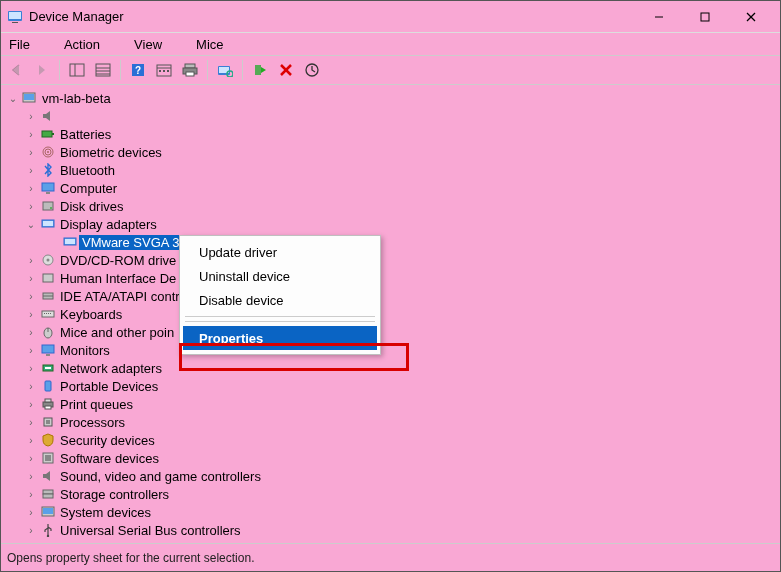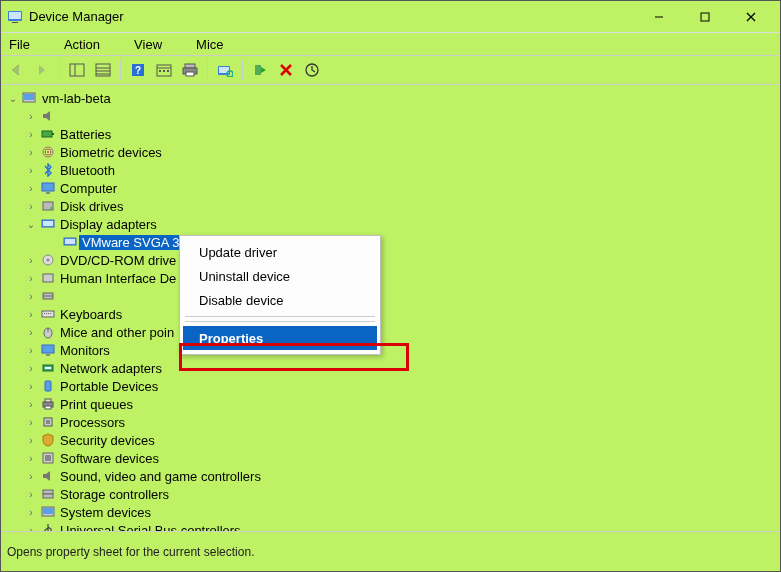--- a/index.html
+++ b/index.html
@@ -1,17 +1,17 @@
 <!DOCTYPE html>
 <html><head>
 <meta charset="utf-8">
 <style>
   * { box-sizing: border-box; margin: 0; padding: 0; }
   body { font-family: "Segoe UI", Tahoma, sans-serif; font-size: 12px; background: #fff; width: 781px; height: 572px; overflow: hidden; color: #000; }
-  .window { width: 781px; height: 572px; border: 1px solid #555; display: flex; flex-direction: column; background: #bef264; }
+  .window { width: 781px; height: 572px; border: 1px solid #555; display: flex; flex-direction: column; background: #f9a8d4; }
   .titlebar { height: 32px; display: flex; align-items: center; padding: 0 6px; border-bottom: 1px solid #ddd; }
   .titlebar .icon { width: 16px; height: 16px; margin-right: 6px; }
   .titlebar .title { flex: 0 0 auto; font-size: 13px; }
   .titlebar .spacer { flex: 1; }
   .winbtn { width: 46px; height: 30px; display: flex; align-items: center; justify-content: center; font-size: 14px; }
   .menubar { height: 22px; display: flex; align-items: center; padding: 0 4px; gap: 26px; font-size: 13px; }
   .menubar span { padding: 2px 4px; }
   .toolbar { height: 30px; border-top: 1px solid #ccc; border-bottom: 1px solid #ccc; display: flex; align-items: center; padding: 0 4px; gap: 4px; }
   .tbtn { width: 22px; height: 22px; display: flex; align-items: center; justify-content: center; border: 1px solid transparent; }
   .tbtn.disabled { opacity: 0.45; }
@@ -24,21 +24,21 @@
   .row .label { padding: 0 3px; }
   .row.selected .label { background: #0a64c4; color: #fff; }
   .lvl0 { padding-left: 2px; }
   .lvl1 { padding-left: 20px; }
   .lvl2 { padding-left: 42px; }
   .ctxmenu { position: absolute; left: 178px; top: 150px; width: 202px; background: #fdfdfd; border: 1px solid #bfbfbf; box-shadow: 2px 2px 5px rgba(0,0,0,0.25); padding: 4px 3px; font-size: 13px; }
   .ctxitem { height: 24px; display: flex; align-items: center; padding: 0 16px; }
   .ctxitem.hl { background: #0a64c4; color: #fff; font-weight: bold; }
   .ctxsep { height: 1px; background: #ccc; margin: 4px 2px; }
   .ctx-hl-outline { position: absolute; left: 178px; top: 258px; width: 230px; height: 28px; border: 3px solid #d80000; pointer-events: none; }
-  .statusbar { height: 40px; border-top: 1px solid #ccc; display: flex; align-items: center; padding: 0 6px; font-size: 12px; color: #222; }
+  .statusbar { height: 28px; border-top: 1px solid #ccc; display: flex; align-items: center; padding: 0 6px; font-size: 12px; color: #222; }
   svg { display: block; }
 </style>
 </head>
 <body>
 
 <div class="window">
 
   <div class="titlebar">
     <span class="icon">
       <svg width="16" height="16" viewBox="0 0 16 16">
@@ -267,20 +267,21 @@
           <span class="label">Human Interface De</span>
         </div>
       <div class="row lvl1">
           <span class="arrow">›</span>
           <span class="nicon">
             <svg width="14" height="14">
               <rect x="2" y="4" width="10" height="6" fill="#bbb" stroke="#666"></rect>
               <line x1="2" y1="7" x2="12" y2="7" stroke="#666"></line>
             </svg>
           </span>
+          <span class="label">IDE ATA/ATAPI contr</span>
         </div>
       <div class="row lvl1">
           <span class="arrow">›</span>
           <span class="nicon">
             <svg width="14" height="14">
               <rect x="1" y="4" width="12" height="6" fill="#ddd" stroke="#666"></rect>
               <rect x="3" y="6" width="1" height="1" fill="#666"></rect>
               <rect x="5" y="6" width="1" height="1" fill="#666"></rect>
               <rect x="7" y="6" width="1" height="1" fill="#666"></rect>
               <rect x="9" y="6" width="1" height="1" fill="#666"></rect>

